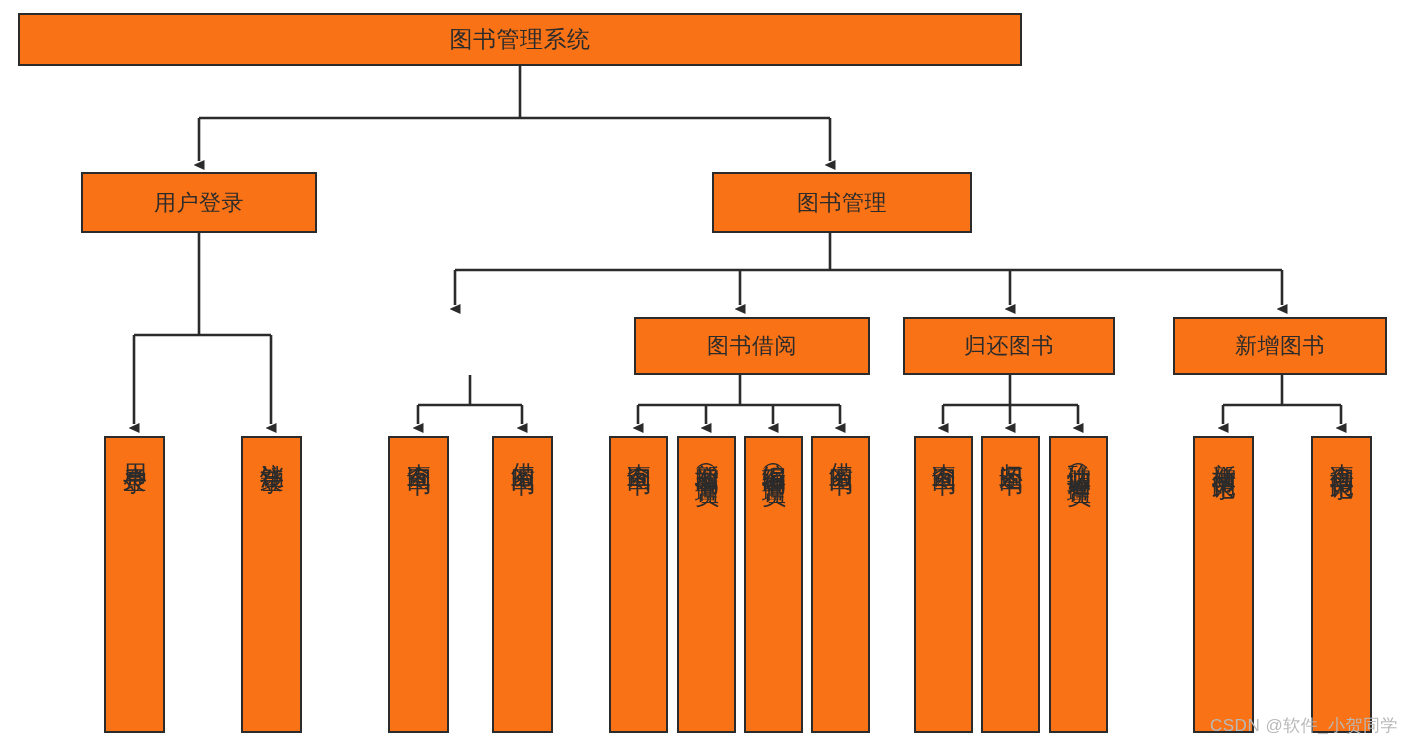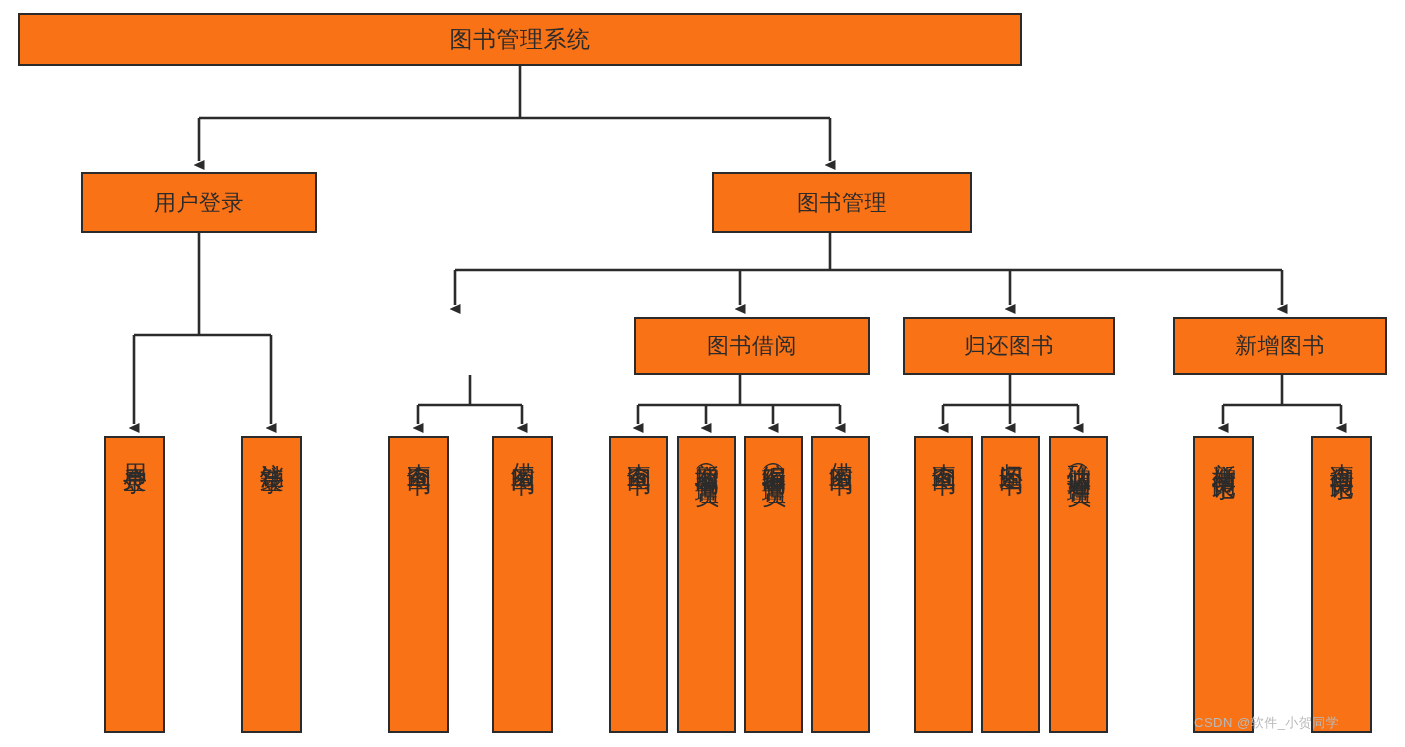--- a/index.html
+++ b/index.html
@@ -54,23 +54,24 @@
     writing-mode: vertical-rl;
     text-orientation: upright;
     font-size: 24px;
     line-height: 1.12;
     letter-spacing: 3px;
     white-space: nowrap;
   }
   .watermark {
     position: absolute;
     color: #b9b9b9;
-    font-size: 13px;
+    font-size: 17px;
     white-space: nowrap;
     letter-spacing: 0.5px;
+    margin-left: 16px;
   }
 </style>
 </head>
 <body>
 
 <div id="diagram-root">
 
   <svg class="wires" viewBox="0 0 1405 747" xmlns="http://www.w3.org/2000/svg">
     <defs>
       <marker id="arrow" markerWidth="10" markerHeight="11" refX="1" refY="5.5" orient="auto" markerUnits="userSpaceOnUse">

